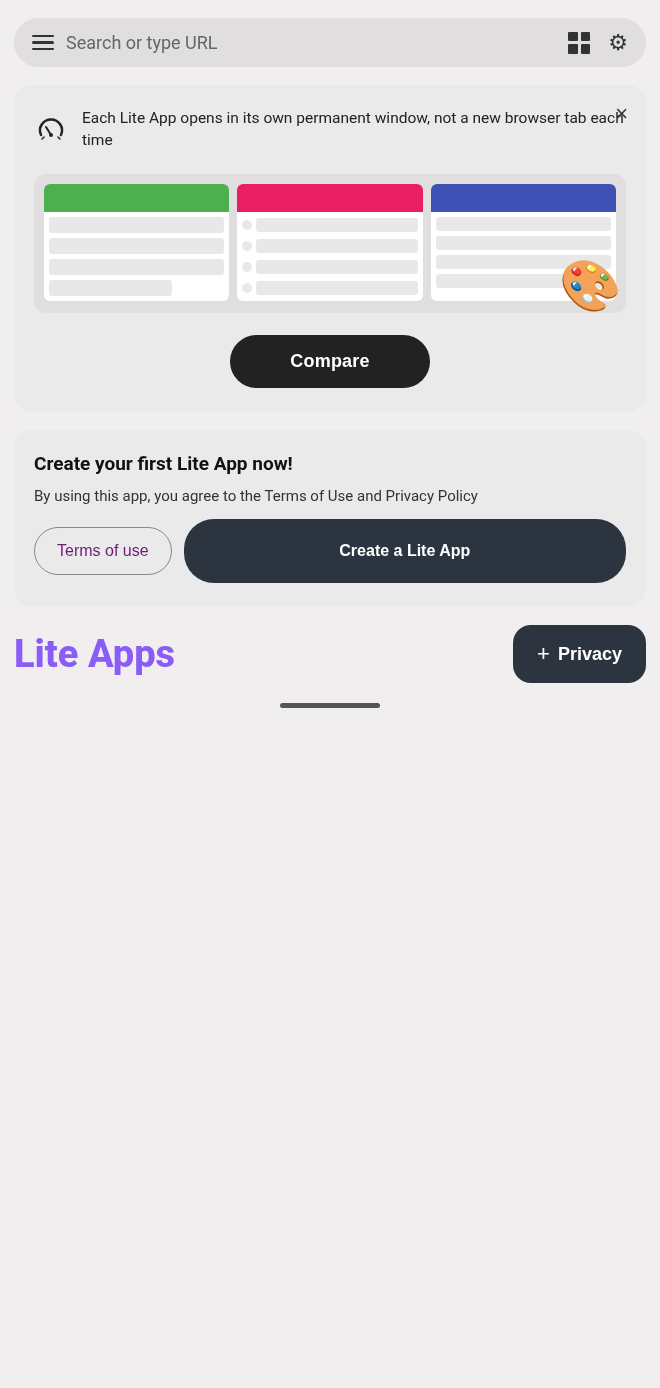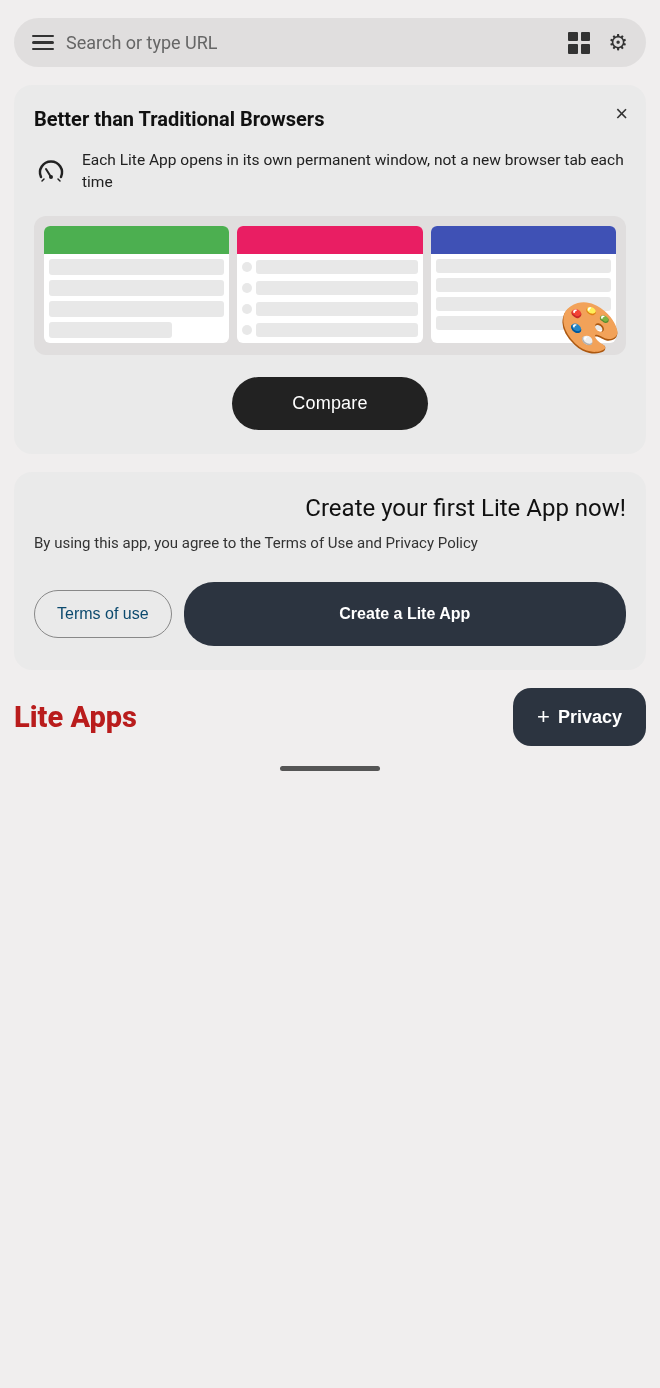--- a/index.html
+++ b/index.html
@@ -138,55 +138,54 @@
     .compare-btn-wrap {
       display: flex; justify-content: center;
     }
     .compare-btn {
       background: #222;
       color: #fff;
       border: none;
       border-radius: 30px;
       padding: 16px 60px;
       font-size: 18px;
-      font-weight: 400;
+      font-weight: 700;
       cursor: pointer;
       letter-spacing: 0.2px;
     }
 
     
     .card2 {
       margin: 0 14px 18px 14px;
       background: #eaeaea;
       border-radius: 18px;
       padding: 22px 20px 24px 20px;
     }
     .card2-title {
-      font-size: 24px;
-      font-weight: 400;
+      font-size: 19px;
+      font-weight: 700;
       color: #111;
       margin-bottom: 10px;
-      text-align: right;
     }
     .card2-desc {
       font-size: 15px;
       color: #333;
       line-height: 1.5;
-      margin-bottom: 28px;
+      margin-bottom: 12px;
     }
     .card2-actions {
       display: flex; gap: 12px; align-items: center;
     }
     .terms-btn {
       background: transparent;
       border: 1.8px solid #888;
       border-radius: 30px;
       padding: 14px 22px;
       font-size: 16px;
-      color: #0c4a6e;
+      color: #701a75;
       cursor: pointer;
       white-space: nowrap;
     }
     .create-app-btn {
       background: #2c3440;
       color: #fff;
       border: none;
       border-radius: 30px;
       padding: 23px 26px;
       font-size: 16px;
@@ -194,23 +193,23 @@
       cursor: pointer;
       flex: 1;
     }
 
     
     .bottom-section {
       margin: 10px 14px 0 14px;
       display: flex; align-items: center; justify-content: space-between;
     }
     .lite-apps-title {
-      font-size: 29px;
+      font-size: 38px;
       font-weight: 800;
-      color: #b91c1c;
+      color: #8b5cf6;
     }
     .create-fab {
       background: #2c3440;
       color: #fff;
       border: none;
       border-radius: 18px;
       padding: 16px 24px;
       font-size: 18px;
       font-weight: 600;
       cursor: pointer;
@@ -241,21 +240,20 @@
   <div class="tabs-icon">
     <span></span>
       <span></span>
       <span></span>
       <span></span>
   </div>
   <span class="gear-icon">⚙</span>
 </div>
 
 <div class="card">
-  <div class="card-title">Better than Traditional Browsers</div>
   <button class="close-btn">×</button>
 
   <div class="feature-list">
     <div class="feature-item">
       <div class="feature-icon">
 
         <svg width="28" height="28" viewBox="0 0 28 28" fill="none">
           <path d="M4 20 A11 11 0 1 1 24 20" stroke="#222" stroke-width="2.5" fill="none" stroke-linecap="round"></path>
           <line x1="14" y1="20" x2="9" y2="12" stroke="#222" stroke-width="2" stroke-linecap="round"></line>
           <circle cx="14" cy="20" r="2" fill="#222"></circle>

